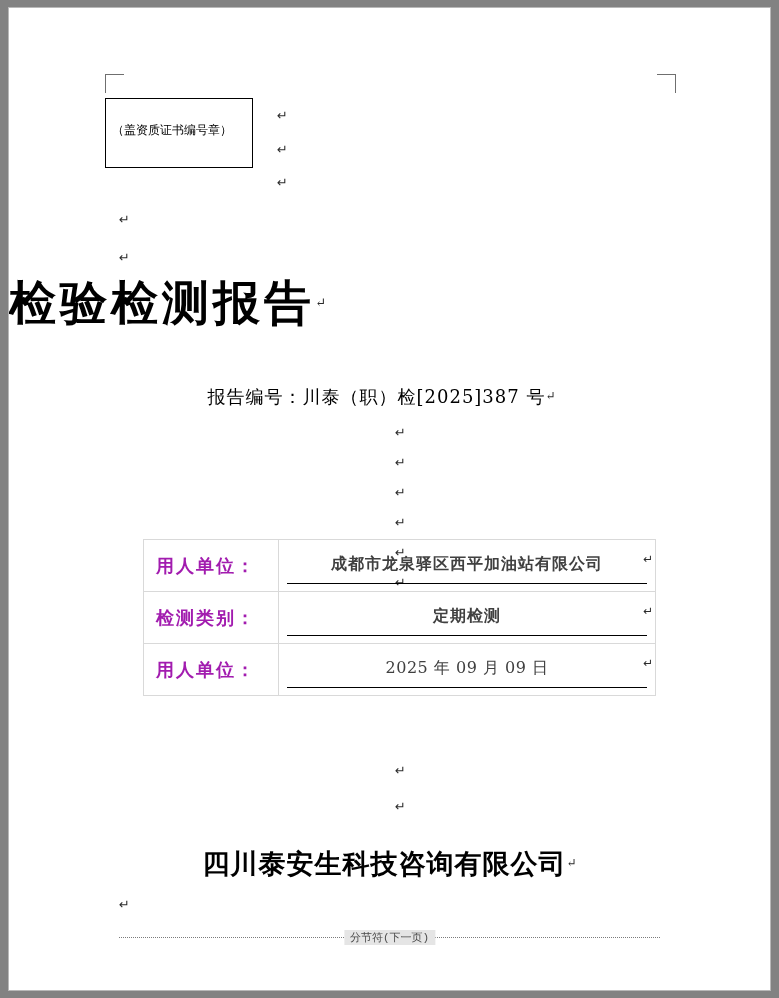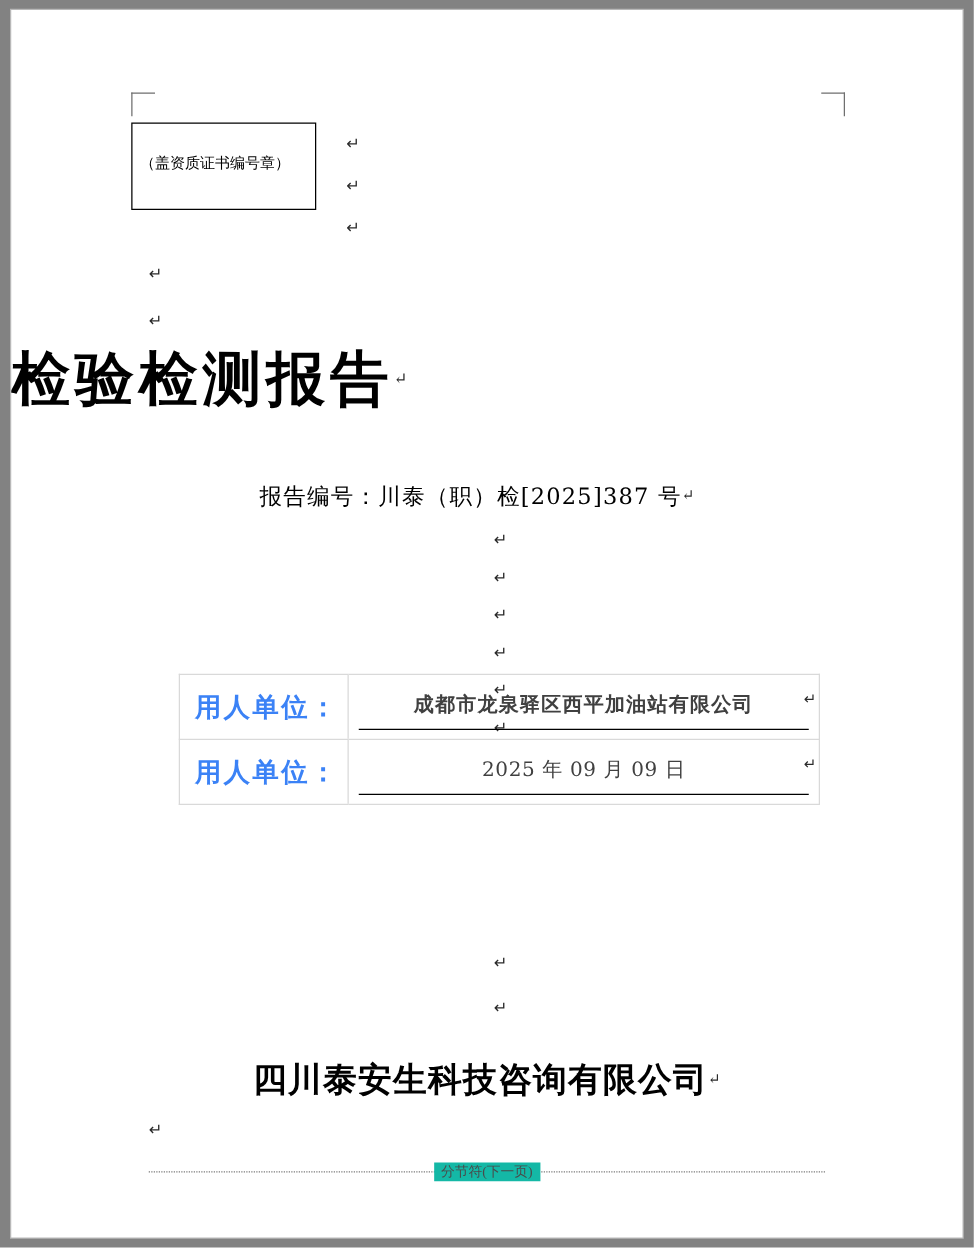--- a/index.html
+++ b/index.html
@@ -136,23 +136,23 @@
     height: 51px;
     padding: 0;
     vertical-align: middle;
   }
   .info-table tr td:first-child {
     width: 122px;
     border-right: none;
     padding-left: 12px;
     font-family: "DejaVu Serif", "Liberation Serif", serif;
     font-weight: bold;
-    font-size: 21px;
+    font-size: 18px;
     letter-spacing: 2px;
-    color: #3b82f6;
+    color: #a21caf;
     white-space: nowrap;
   }
   .value-cell {
     position: relative;
     text-align: center;
   }
   .value-inner {
     display: inline-block;
     position: relative;
     padding: 0 2px 3px 2px;
@@ -216,23 +216,23 @@
     top: 7px;
     left: 0;
     right: 0;
     border-top: 1px dotted #7b7b7b;
   }
   .section-break .label {
     position: absolute;
     left: 50%;
     top: 0;
     transform: translateX(-50%);
-    background: #14b8a6;
+    background: #e5e5e5;
     padding: 0 6px;
-    font-family: Liberation Serif, serif;
+    font-family: Liberation Mono, monospace;
     font-size: 11px;
     color: #4a4a4a;
     white-space: nowrap;
   }
 </style>
 </head>
 <body>
 
 <div class="page">
 
@@ -265,20 +265,28 @@
     <span>↵</span>
     <span>↵</span>
   </div>
 
   <table class="info-table">
     <tbody>
         <tr>
       <td>用人单位：</td>
       <td class="value-cell">
         <span class="value-inner">成都市龙泉驿区西平加油站有限公司</span>
+        <span class="value-underline"></span>
+        <span class="mark">↵</span>
+      </td>
+    </tr>
+    <tr>
+      <td>检测类别：</td>
+      <td class="value-cell">
+        <span class="value-inner">定期检测</span>
         <span class="value-underline"></span>
         <span class="mark">↵</span>
       </td>
     </tr>
     <tr>
       <td>用人单位：</td>
       <td class="value-cell">
         <span class="value-inner normal">2025 年 09 月 09 日</span>
         <span class="value-underline"></span>
         <span class="mark">↵</span>

